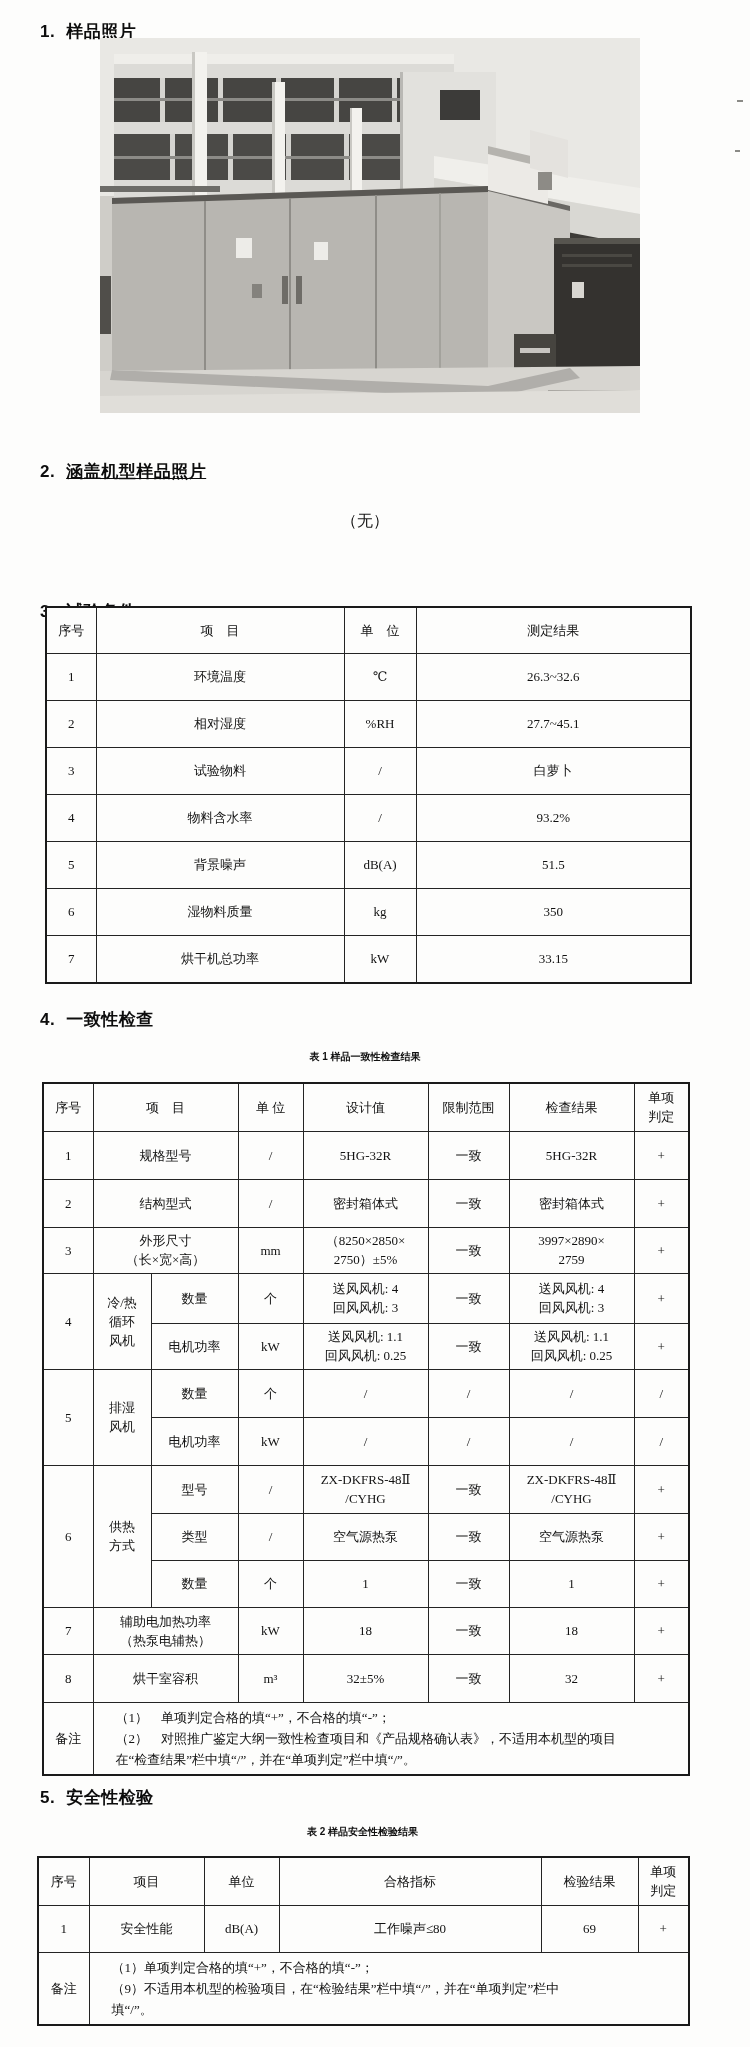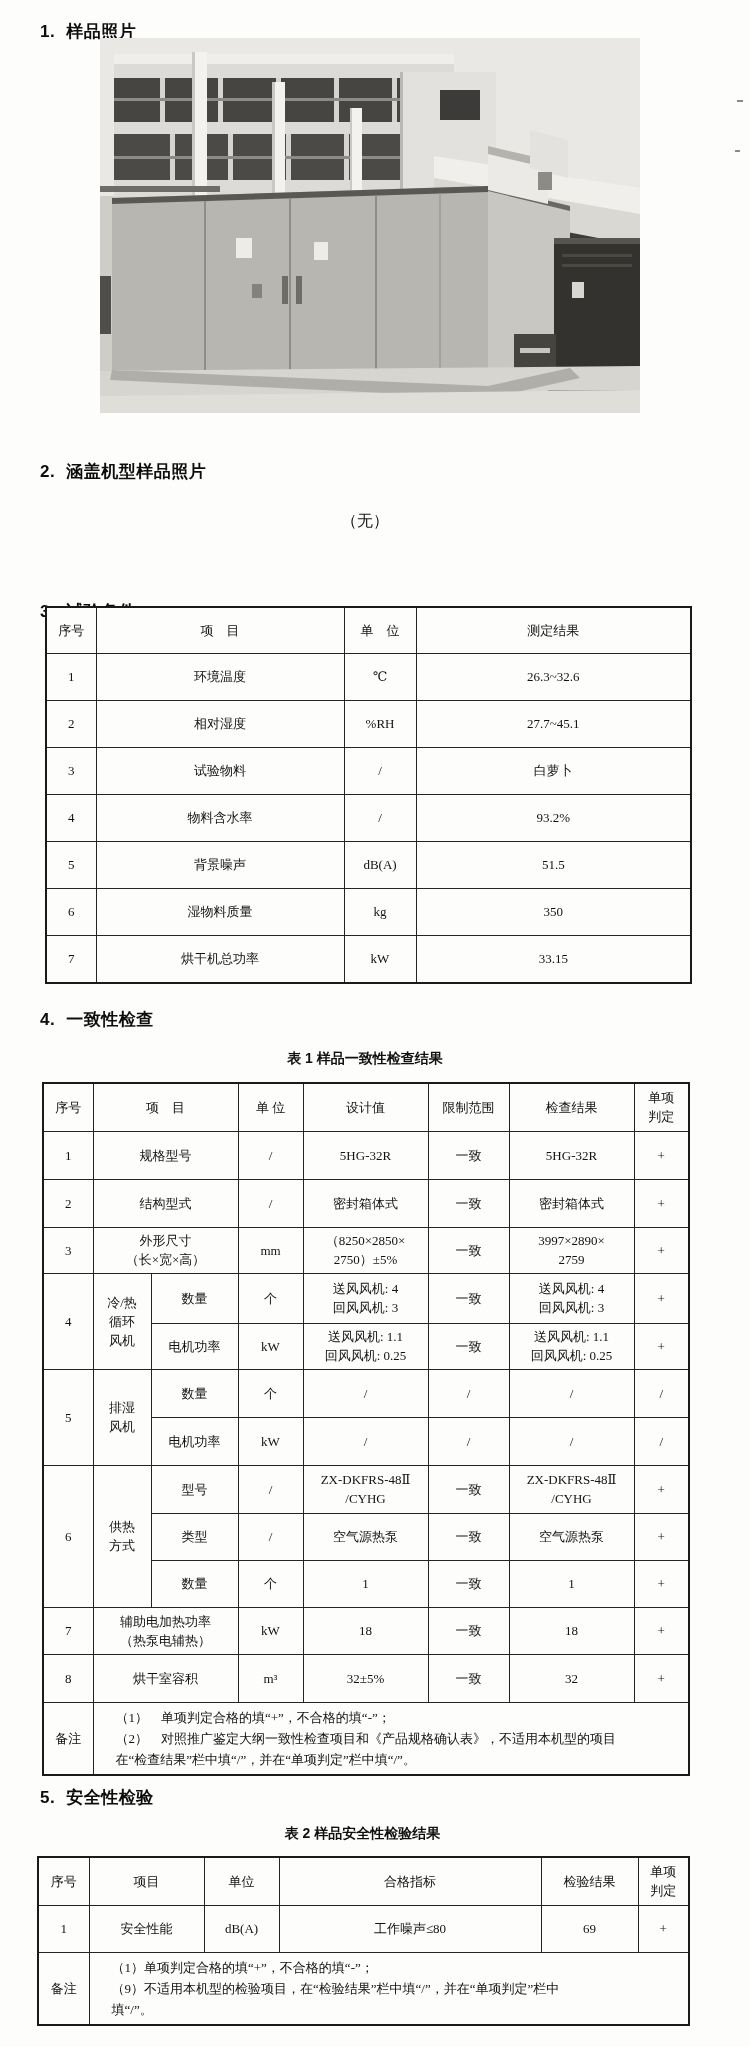--- a/index.html
+++ b/index.html
@@ -6,21 +6,21 @@
   html,body { width:750px; background:#fdfdfc; }
   body { font-family:"Liberation Serif","DejaVu Serif",serif; color:#141414; }
   .page { position:relative; width:750px; height:2047px; background:#fdfdfc; overflow:hidden; }
 
   .heading { position:absolute; font-family:"Liberation Sans","DejaVu Sans",sans-serif;
              font-weight:700; font-size:17px; color:#0d0d0d; letter-spacing:0.5px; white-space:nowrap; }
   .heading .num { display:inline-block; margin-right:11px; }
 
   .center-text { position:absolute; text-align:center; }
   .photo-caption { font-family:"Liberation Sans","DejaVu Sans",sans-serif; font-weight:700; font-size:15px; color:#101010; }
-  .table-caption { font-family:"Liberation Sans","DejaVu Sans",sans-serif; font-weight:700; font-size:14px; color:#101010; }
+  .table-caption { font-family:"Liberation Sans","DejaVu Sans",sans-serif; font-weight:700; font-size:10px; color:#101010; }
   .none-text { font-size:16px; color:#161616; }
 
   .photo-frame { position:absolute; left:100px; top:38px; width:540px; height:375px; }
 
   table.doc { position:absolute; border-collapse:collapse; table-layout:fixed;
               border:2px solid #1a1a1a; background:#fdfdfc; }
   table.doc td { border:1px solid #242424; text-align:center; vertical-align:middle;
                  font-size:13px; color:#121212; padding:1px 2px; line-height:19px; overflow:hidden; }
   table.doc td.notes-cell { text-align:left; padding:4px 22px; line-height:21px; }
   .cell-line { line-height:19px; }
@@ -121,21 +121,21 @@
       <g>
         <polygon points="0,333 540,328 540,375 0,375" fill="#d7d5d0"></polygon>
         <polygon points="12,332 388,348 470,330 480,340 390,360 10,342" fill="#b0aeaa"></polygon>
         <rect x="448" y="352" width="96" height="8" fill="#a9a7a2"></rect>
         <polygon points="0,358 540,352 540,375 0,375" fill="#e0ded9"></polygon>
       </g>
     </svg>
   </div>
 
 
-  <div class="heading" style="left:40px; top:460px;">
+  <div class="heading" style="left:40px; top:460px;text-decoration:underline;">
     <span class="num">2.</span><span>涵盖机型样品照片</span>
   </div>
   <div class="center-text none-text" style="left:42px; top:511px; width:646px;">（无）</div>
 
   <div class="heading" style="left:40px; top:572px;margin-top:28px;">
     <span class="num">3.</span><span>试验条件</span>
   </div>
 
   <table class="doc" style="left:45px; top:606px; width:645px;">
     <colgroup>

